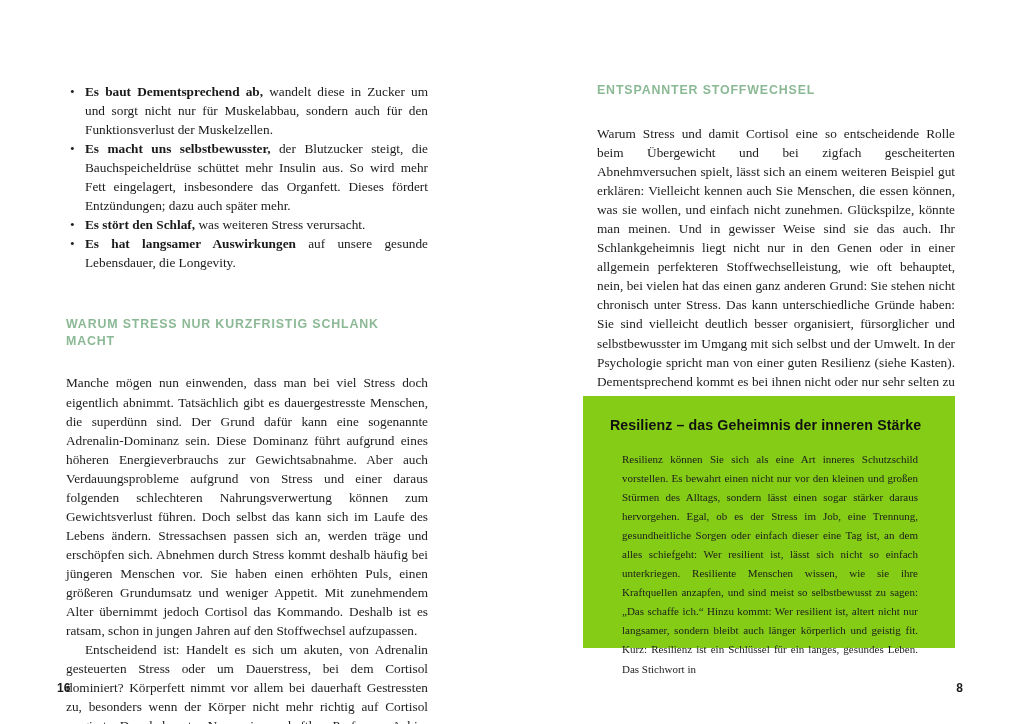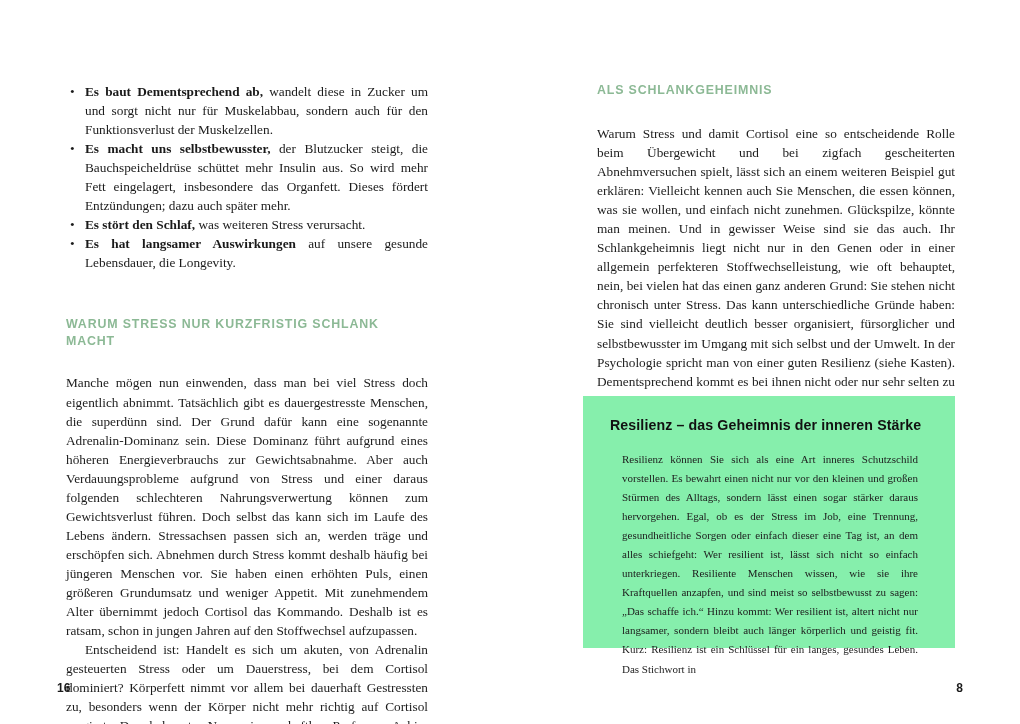--- a/index.html
+++ b/index.html
@@ -84,21 +84,21 @@
   }
   .bullet-list li b { font-weight: bold; }
 
   
   .callout {
     position: absolute;
     left: 583px;
     top: 396px;
     width: 372px;
     height: 252px;
-    background: #86efac;
+    background: #84cc16;
     box-sizing: border-box;
     padding: 19px 25px 0 27px;
   }
   .callout-title {
     font-family: "Liberation Sans", sans-serif;
     font-weight: bold;
     font-size: 14.2px;
     line-height: 20px;
     color: #111111;
     margin: 0 0 15px 0;
@@ -153,21 +153,21 @@
       <p class="body-text">Manche mögen nun einwenden, dass man bei viel Stress doch eigentlich abnimmt. Tatsächlich gibt es dauergestresste Menschen, die superdünn sind. Der Grund dafür kann eine sogenannte Adrenalin-Dominanz sein. Diese Dominanz führt aufgrund eines höheren Energieverbrauchs zur Gewichtsabnahme. Aber auch Verdauungsprobleme aufgrund von Stress und einer daraus folgenden schlechteren Nahrungsverwertung können zum Gewichtsverlust führen. Doch selbst das kann sich im Laufe des Lebens ändern. Stressachsen passen sich an, werden träge und erschöpfen sich. Abnehmen durch Stress kommt deshalb häufig bei jüngeren Menschen vor. Sie haben einen erhöhten Puls, einen größeren Grundumsatz und weniger Appetit. Mit zunehmendem Alter übernimmt jedoch Cortisol das Kommando. Deshalb ist es ratsam, schon in jungen Jahren auf den Stoffwechsel aufzupassen.</p>
       <p class="body-text">Entscheidend ist: Handelt es sich um akuten, von Adrenalin gesteuerten Stress oder um Dauerstress, bei dem Cortisol dominiert? Körperfett nimmt vor allem bei dauerhaft Gestressten zu, besonders wenn der Körper nicht mehr richtig auf Cortisol reagiert. Der bekannte Neurowissenschaftler Professor Achim Peters bringt es auf den Punkt: „Cortisol wirkt wie ein Brandbeschleuniger für Fett. Es sagt dem Körper: Speichere alles, was du kriegen kannst, wir wissen nicht, wann die nächste Krise kommt.“</p>
 
     </div>
   </div>
 
   <div class="col col-right">
     <div class="col-inner">
 
       <h2 class="section-heading" style="margin-bottom:25px;">
-        <span class="hl-line">ALS SCHLANKGEHEIMNIS</span>
+        <span class="hl-line">ENTSPANNTER STOFFWECHSEL</span>
       </h2>
 
       <p class="body-text">Warum Stress und damit Cortisol eine so entscheidende Rolle beim Übergewicht und bei zigfach gescheiterten Abnehmversuchen spielt, lässt sich an einem weiteren Beispiel gut erklären: Vielleicht kennen auch Sie Menschen, die essen können, was sie wollen, und einfach nicht zunehmen. Glückspilze, könnte man meinen. Und in gewisser Weise sind sie das auch. Ihr Schlankgeheimnis liegt nicht nur in den Genen oder in einer allgemein perfekteren Stoffwechselleistung, wie oft behauptet, nein, bei vielen hat das einen ganz anderen Grund: Sie stehen nicht chronisch unter Stress. Das kann unterschiedliche Gründe haben: Sie sind vielleicht deutlich besser organisiert, fürsorglicher und selbstbewusster im Umgang mit sich selbst und der Umwelt. In der Psychologie spricht man von einer guten Resilienz (siehe Kasten). Dementsprechend kommt es bei ihnen nicht oder nur sehr selten zu einem Cortisolalarm. Ihr Gehirn fühlt sich sicher, es muss keine Reserven horten.</p>
 
     </div>
   </div>
 
   <div class="callout">
     <h3 class="callout-title">Resilienz – das Geheimnis der inneren Stärke</h3>
     <p class="callout-text">Resilienz können Sie sich als eine Art inneres Schutzschild vorstellen. Es bewahrt einen nicht nur vor den kleinen und großen Stürmen des Alltags, sondern lässt einen sogar stärker daraus hervorgehen. Egal, ob es der Stress im Job, eine Trennung, gesundheitliche Sorgen oder einfach dieser eine Tag ist, an dem alles schiefgeht: Wer resilient ist, lässt sich nicht so einfach unterkriegen. Resiliente Menschen wissen, wie sie ihre Kraftquellen anzapfen, und sind meist so selbstbewusst zu sagen: „Das schaffe ich.“ Hinzu kommt: Wer resilient ist, altert nicht nur langsamer, sondern bleibt auch länger körperlich und geistig fit. Kurz: Resilienz ist ein Schlüssel für ein langes, gesundes Leben. Das Stichwort in</p>

